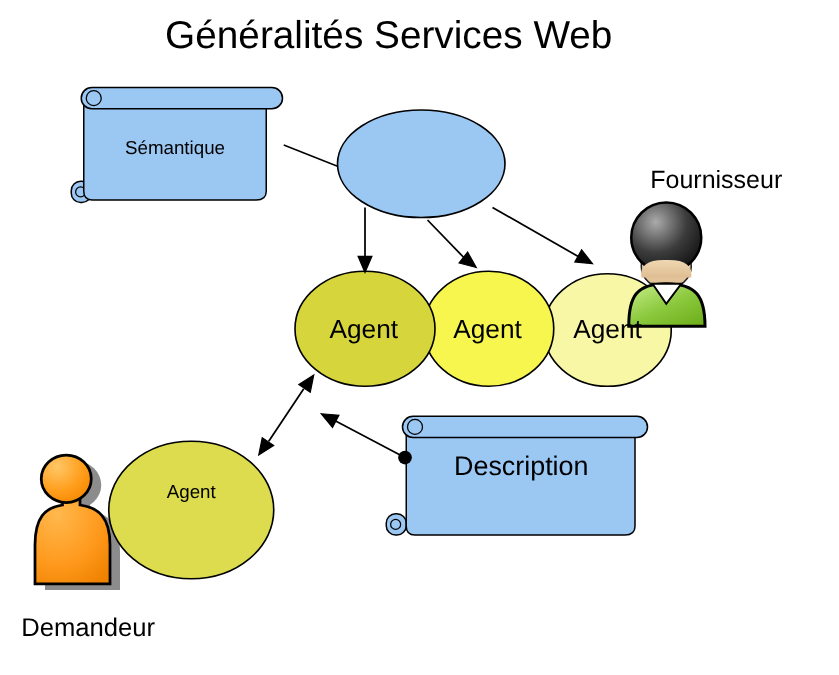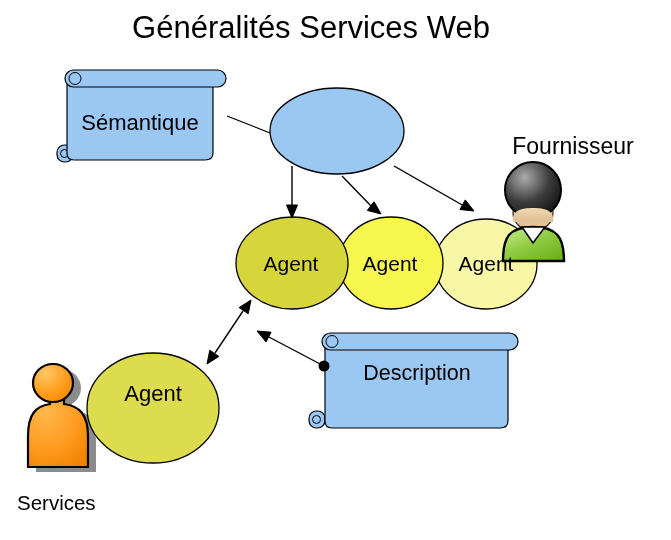--- a/index.html
+++ b/index.html
@@ -14,21 +14,21 @@
   #diagram-svg{position:absolute;left:0;top:0;}
   .lbl{
     position:absolute;
     color:#000;
     white-space:nowrap;
     font-family:"Liberation Sans", sans-serif;
   }
   .center{transform:translateX(-50%);text-align:center;}
   .title{font-size:31px;letter-spacing:0px;}
   .node-lbl{font-size:21px;}
-  .big-lbl{font-size:22px;}
+  .big-lbl{font-size:15px;}
   .two-line{line-height:27px;}
 </style>
 </head>
 <body>
 
 <div id="canvas">
 
   <svg id="diagram-svg" width="671" height="540" viewBox="0 0 671 540">
     <defs>
       <radialGradient id="hairGrad" cx="35%" cy="28%" r="80%">
@@ -120,29 +120,29 @@
       <polygon points="257,331 271.1,332.2 266,341.9"></polygon>
       <circle cx="324" cy="366" r="5.5" stroke="none"></circle>
     </g>
   </svg>
 
   <div class="lbl title center" style="left:311px;top:10px;">Généralités Services Web</div>
 
   <div class="lbl big-lbl center" style="left:140px;top:110px;">Sémantique</div>
 
 
-  <div class="lbl node-lbl center" style="left:573px;top:133px;font-size:23px;">Fournisseur</div>
+  <div class="lbl node-lbl center" style="left:573px;top:133px;font-size:20px;">Fournisseur</div>
 
   <div class="lbl node-lbl center" style="left:291px;top:252px;">Agent</div>
   <div class="lbl node-lbl center" style="left:390px;top:252px;">Agent</div>
   <div class="lbl node-lbl center" style="left:486px;top:252px;">Agent</div>
 
   <div class="lbl big-lbl center two-line" style="left:153px;top:380px;">
     <div>Agent</div>
   </div>
 
   <div class="lbl big-lbl center two-line" style="left:417px;top:360px;font-size:21.5px;text-align:center;">
     <div>Description</div>
   </div>
 
-  <div class="lbl node-lbl" style="left:17px;top:491px;font-size:20.5px;">Services</div>
+  <div class="lbl node-lbl" style="left:17px;top:491px;font-size:20.5px;">Demandeur</div>
 
 </div>
 
 </body></html>

